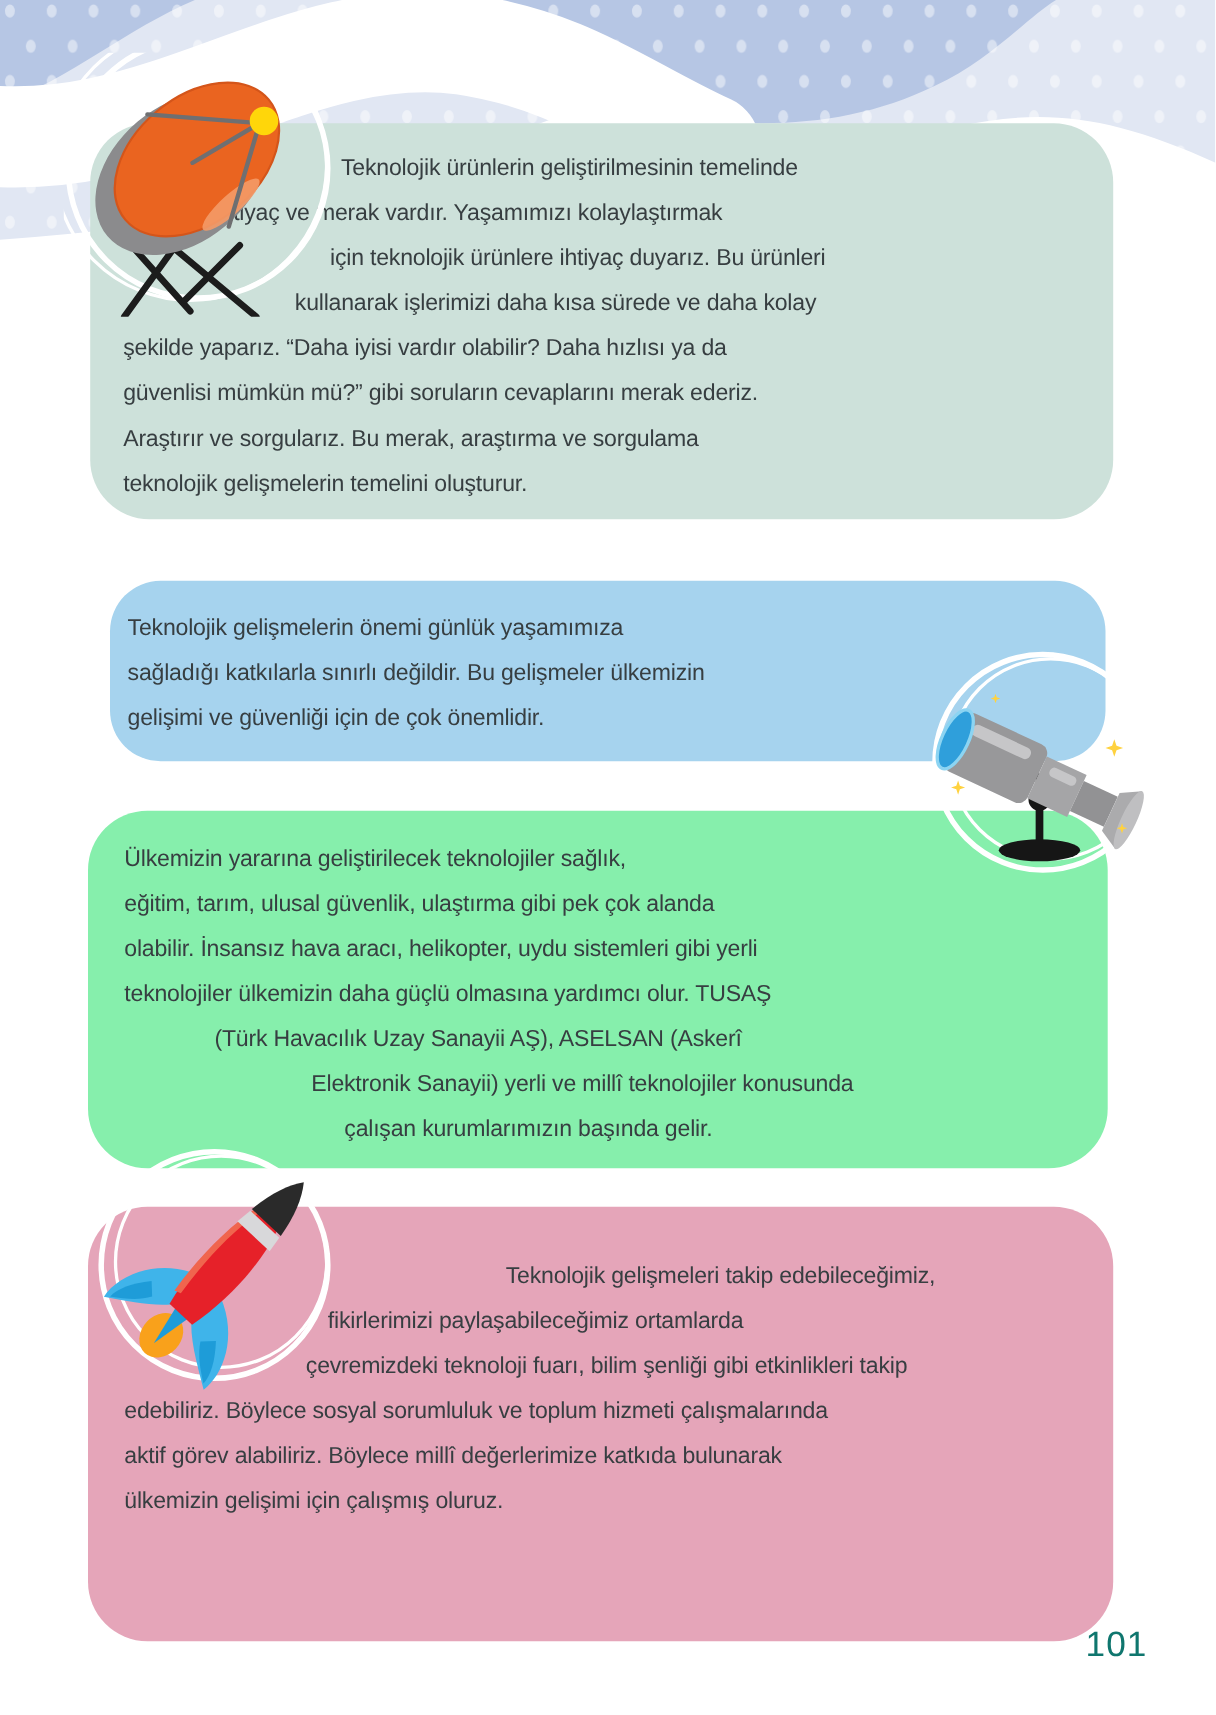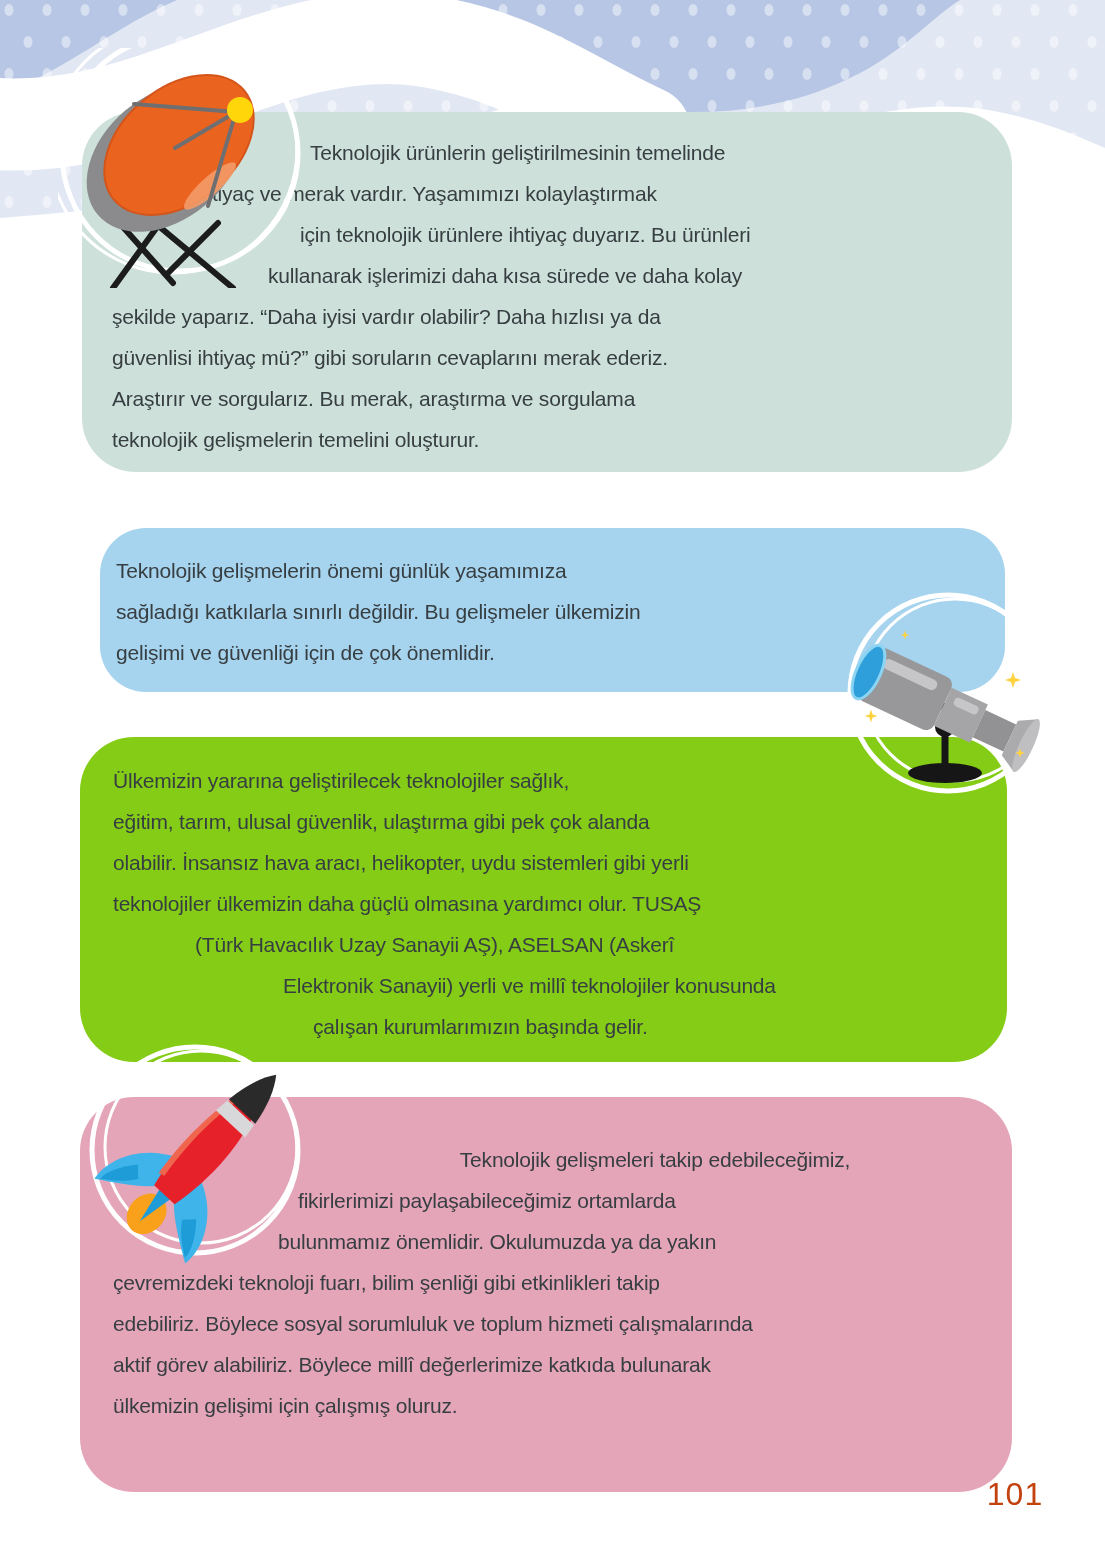--- a/index.html
+++ b/index.html
@@ -23,21 +23,21 @@
   #s2 .ln:nth-child(7){margin-left:200px;}
   #s3 .ln:nth-child(1){margin-left:205px;text-align:center;}
   #s3 .ln:nth-child(2){margin-left:185px;}
   #s3 .ln:nth-child(3){margin-left:165px;}
   
   .icon-svg{position:absolute;z-index:2;}
   #satellite{left:58px;top:48px;}
   #telescope{left:828px;top:583px;}
   #rocket{left:58px;top:1008px;}
   .page-num{position:absolute;left:975px;top:1476px;width:80px;text-align:center;z-index:3;
-            font-size:32px;color:#c2410c;letter-spacing:1px;}
+            font-size:32px;color:#0f766e;letter-spacing:1px;}
 </style>
 </head>
 <body>
 
 <div class="page">
 
   <svg class="bg-svg" width="1105" height="320" viewBox="0 0 1105 320">
     <defs>
       <pattern id="dots" width="38" height="64" patternUnits="userSpaceOnUse">
         <ellipse cx="9" cy="10" rx="4.5" ry="6" fill="#ffffff" opacity="0.45"></ellipse>
@@ -55,45 +55,44 @@
 
     <path d="M-40,120 C140,150 260,20 420,40 C520,55 565,95 645,132" fill="none" stroke="#ffffff" stroke-width="92" stroke-linecap="round"></path>
   </svg>
 
   <section class="box" id="s0" style="background-color: rgb(205, 225, 218);">
     <div class="ln">Teknolojik ürünlerin geliştirilmesinin temelinde</div>
     <div class="ln">ihtiyaç ve merak vardır. Yaşamımızı kolaylaştırmak</div>
     <div class="ln">için teknolojik ürünlere ihtiyaç duyarız. Bu ürünleri</div>
     <div class="ln">kullanarak işlerimizi daha kısa sürede ve daha kolay</div>
     <div class="ln">şekilde yaparız. “Daha iyisi vardır olabilir? Daha hızlısı ya da</div>
-    <div class="ln">güvenlisi ihtiyaç mü?” gibi soruların cevaplarını merak ederiz.</div>
+    <div class="ln">güvenlisi mümkün mü?” gibi soruların cevaplarını merak ederiz.</div>
     <div class="ln">Araştırır ve sorgularız. Bu merak, araştırma ve sorgulama</div>
     <div class="ln">teknolojik gelişmelerin temelini oluşturur.</div>
   </section>
 
   <section class="box" id="s1" style="background-color: rgb(166, 211, 238);">
     <div class="ln">Teknolojik gelişmelerin önemi günlük yaşamımıza</div>
     <div class="ln">sağladığı katkılarla sınırlı değildir. Bu gelişmeler ülkemizin</div>
     <div class="ln">gelişimi ve güvenliği için de çok önemlidir.</div>
   </section>
 
-  <section class="box" id="s2" style="background-color: #84cc16;">
+  <section class="box" id="s2" style="background-color: #86efac;">
     <div class="ln">Ülkemizin yararına geliştirilecek teknolojiler sağlık,</div>
     <div class="ln">eğitim, tarım, ulusal güvenlik, ulaştırma gibi pek çok alanda</div>
     <div class="ln">olabilir. İnsansız hava aracı, helikopter, uydu sistemleri gibi yerli</div>
     <div class="ln">teknolojiler ülkemizin daha güçlü olmasına yardımcı olur. TUSAŞ</div>
     <div class="ln">(Türk Havacılık Uzay Sanayii AŞ), ASELSAN (Askerî</div>
     <div class="ln">Elektronik Sanayii) yerli ve millî teknolojiler konusunda</div>
     <div class="ln">çalışan kurumlarımızın başında gelir.</div>
   </section>
 
   <section class="box" id="s3" style="background-color: rgb(229, 165, 185);">
     <div class="ln">Teknolojik gelişmeleri takip edebileceğimiz,</div>
     <div class="ln">fikirlerimizi paylaşabileceğimiz ortamlarda</div>
-    <div class="ln">bulunmamız önemlidir. Okulumuzda ya da yakın</div>
     <div class="ln">çevremizdeki teknoloji fuarı, bilim şenliği gibi etkinlikleri takip</div>
     <div class="ln">edebiliriz. Böylece sosyal sorumluluk ve toplum hizmeti çalışmalarında</div>
     <div class="ln">aktif görev alabiliriz. Böylece millî değerlerimize katkıda bulunarak</div>
     <div class="ln">ülkemizin gelişimi için çalışmış oluruz.</div>
   </section>
 
   <svg class="icon-svg" id="satellite" width="300" height="240" viewBox="0 0 300 240">
     <circle cx="122" cy="105" r="118" fill="none" stroke="#ffffff" stroke-width="5"></circle>
     <circle cx="115" cy="101" r="124" fill="none" stroke="#ffffff" stroke-width="3"></circle>
     <g stroke="#1c1c1c" stroke-width="6" stroke-linecap="round">

